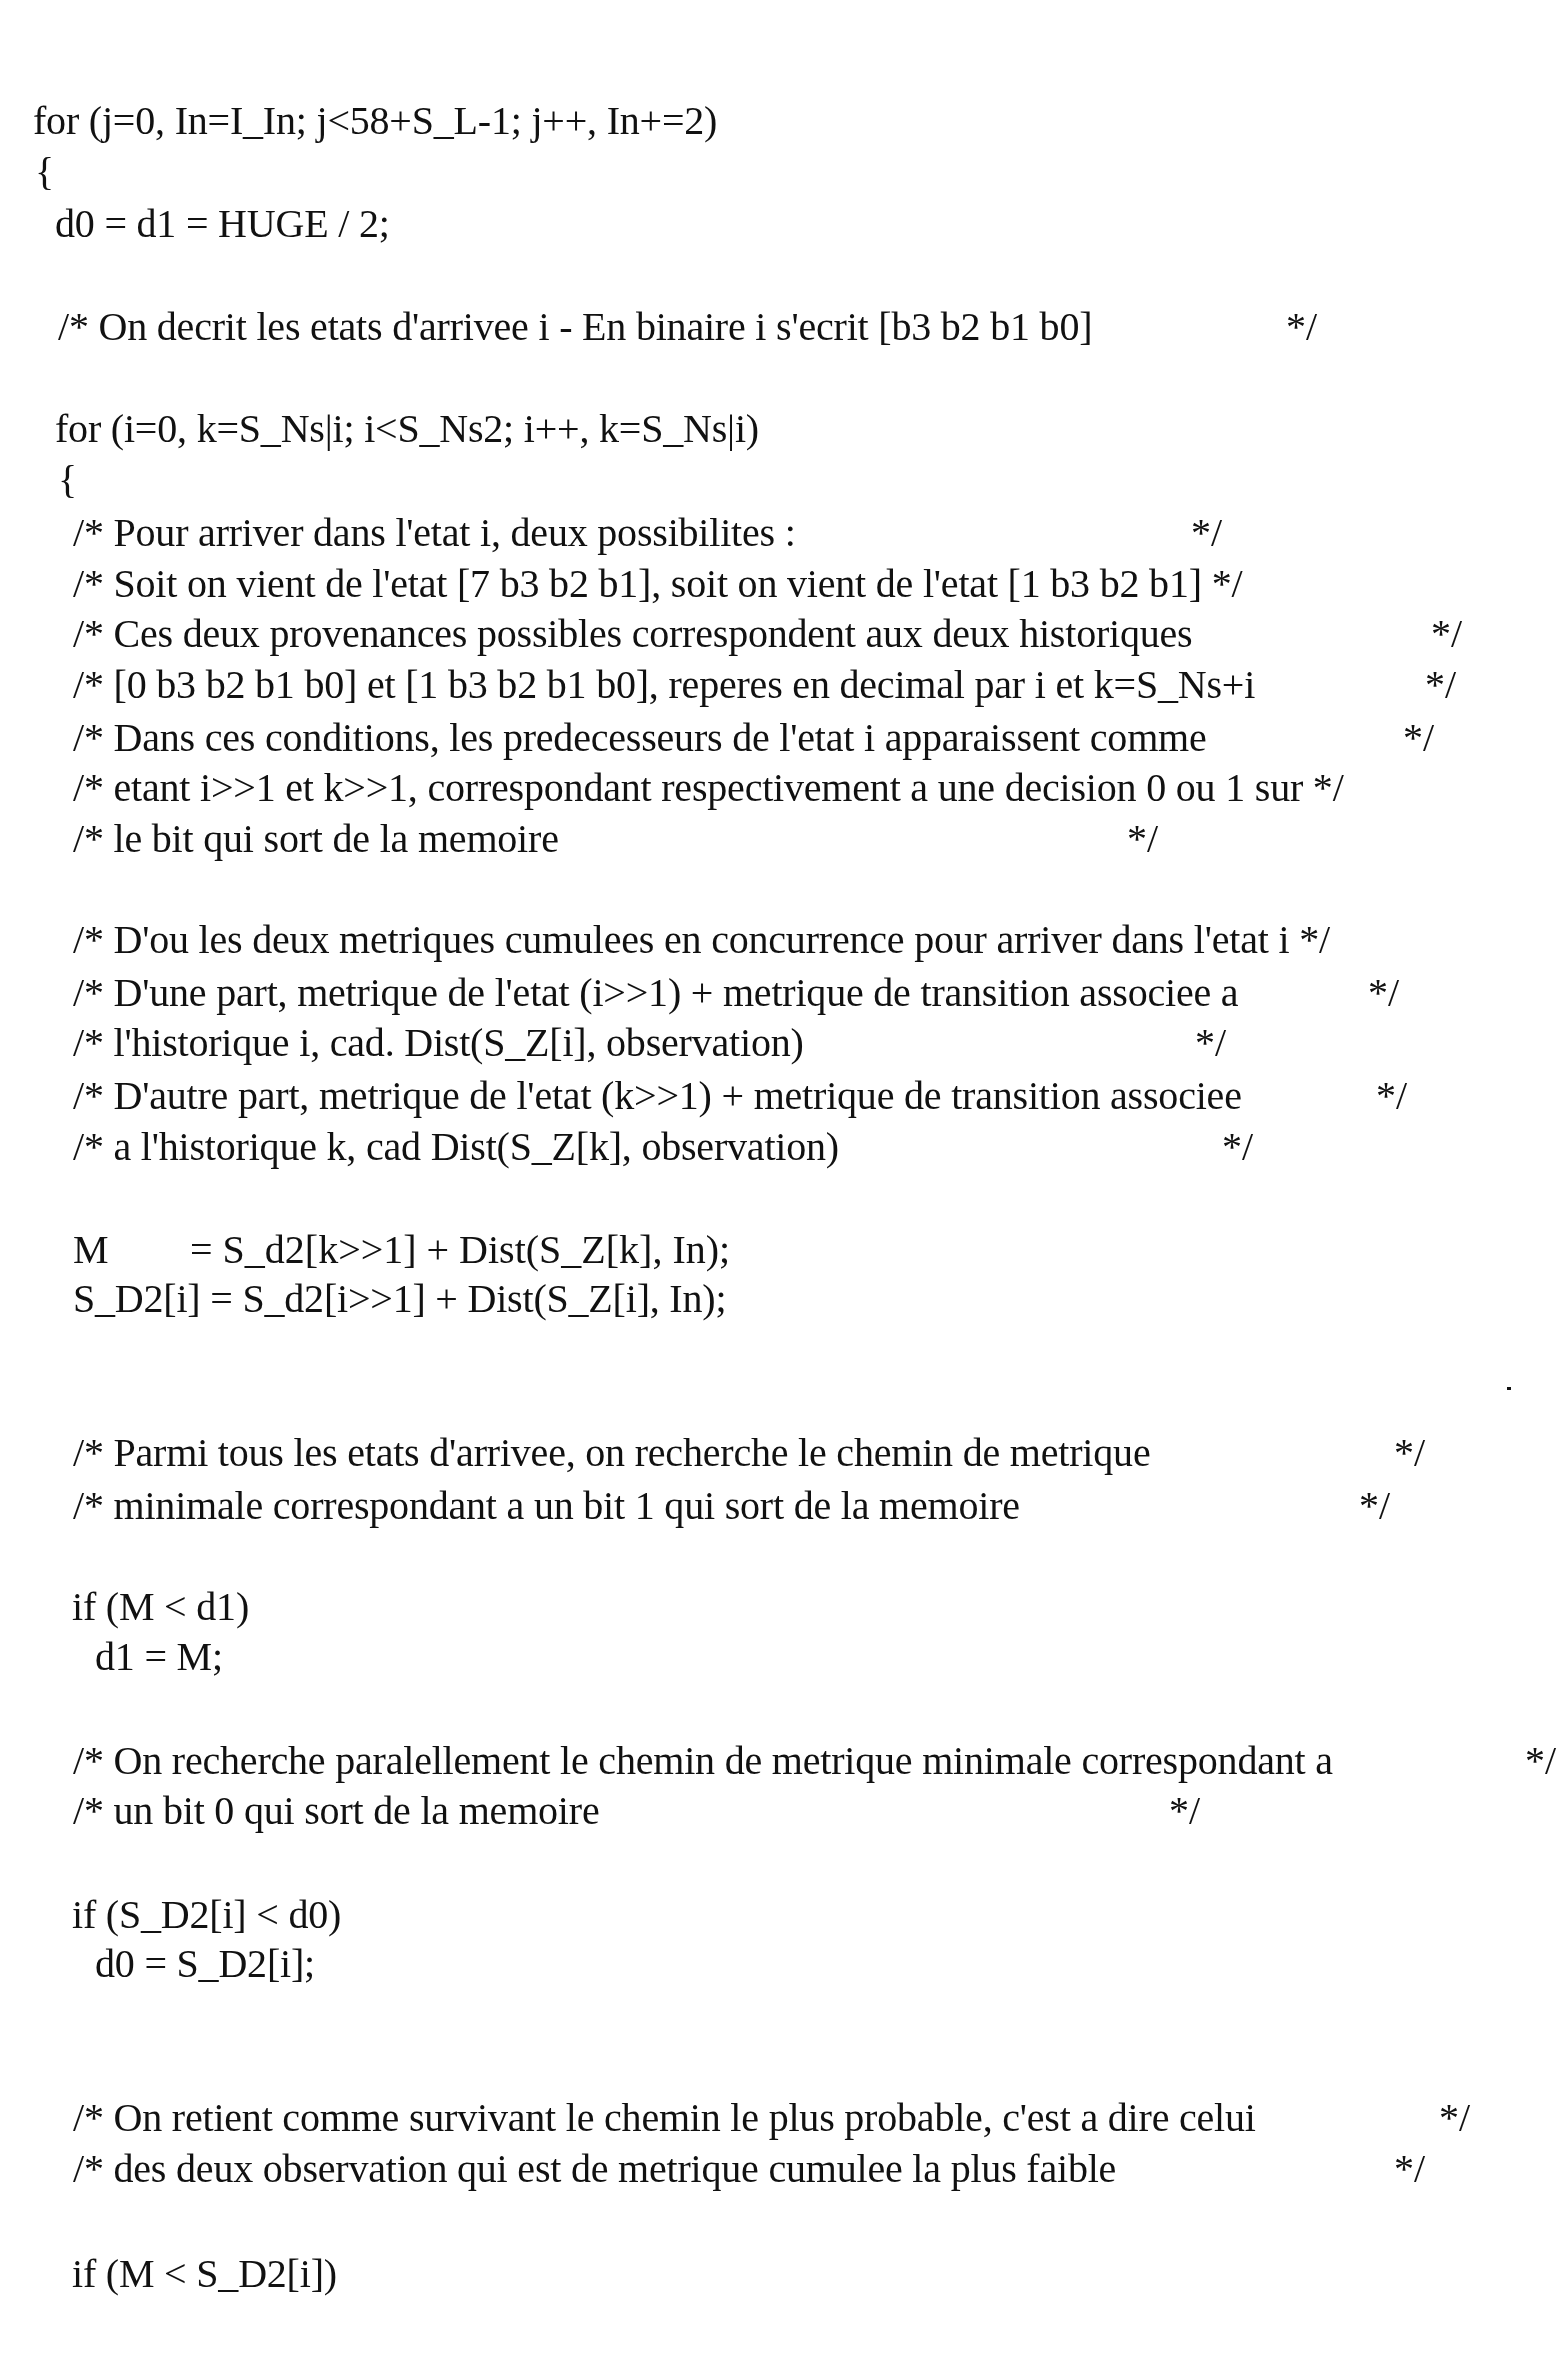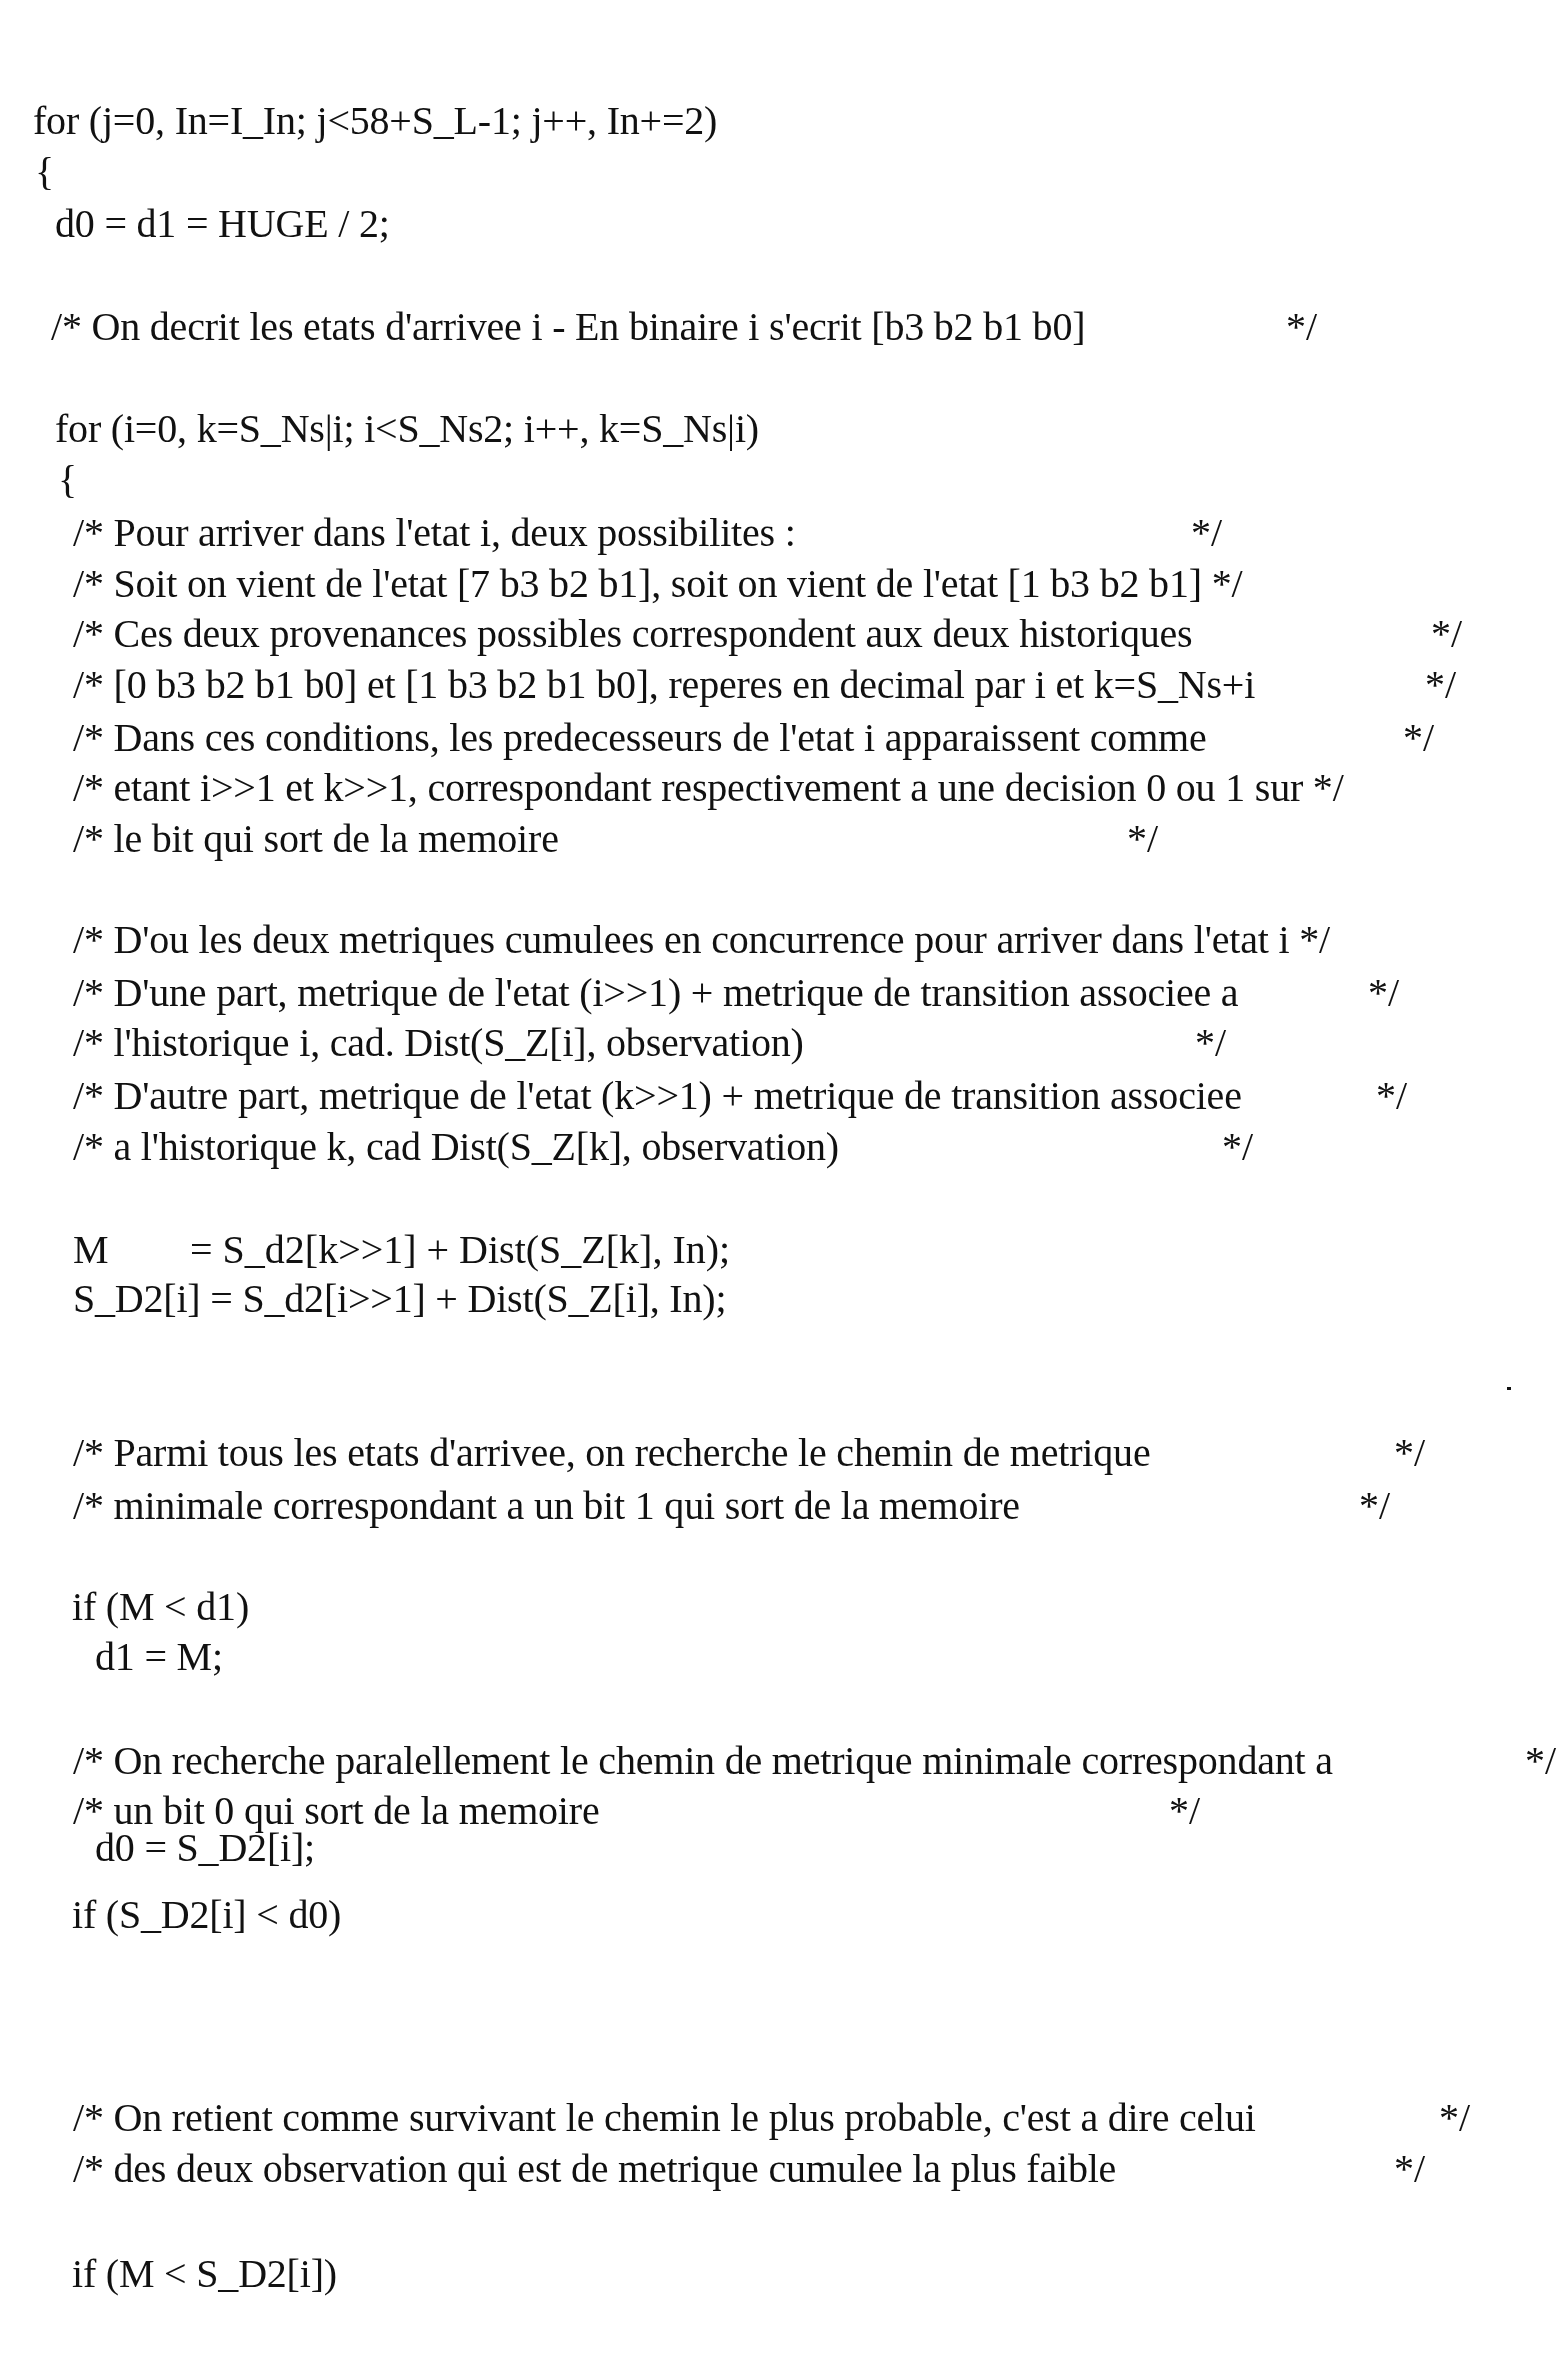--- a/index.html
+++ b/index.html
@@ -46,21 +46,21 @@
 </style>
 </head>
 <body>
 
 <div class="page">
 
   <div class="line" style="left:33px; top:101px;">for (j=0, In=I_In; j&lt;58+S_L-1; j++, In+=2)</div>
   <div class="line" style="left:35px; top:152px;">{</div>
   <div class="line" style="left:55px; top:204px;">d0 = d1 = HUGE / 2;</div>
 
-  <div class="line" style="left:51px; top:307px;">/* On decrit les etats d'arrivee i - En binaire i s'ecrit [b3 b2 b1 b0]</div>
+  <div class="line" style="left:58px; top:307px;">/* On decrit les etats d'arrivee i - En binaire i s'ecrit [b3 b2 b1 b0]</div>
   <div class="close" style="left:1286px; top:307px;">*/</div>
 
   <div class="line" style="left:55px; top:409px;">for (i=0, k=S_Ns|i; i&lt;S_Ns2; i++, k=S_Ns|i)</div>
   <div class="line" style="left:58px; top:460px;">{</div>
 
   <div class="line" style="left:73px; top:513px;">/* Pour arriver dans l'etat i, deux possibilites :</div>
   <div class="close" style="left:1191px; top:513px;">*/</div>
 
   <div class="line" style="left:73px; top:564px;">/* Soit on vient de l'etat [7 b3 b2 b1], soit on vient de l'etat [1 b3 b2 b1] */</div>
 
@@ -108,21 +108,21 @@
   <div class="line" style="left:72px; top:1587px;">if (M &lt; d1)</div>
   <div class="line" style="left:95px; top:1637px;">d1 = M;</div>
 
   <div class="line" style="left:73px; top:1741px;">/* On recherche paralellement le chemin de metrique minimale correspondant a</div>
   <div class="close" style="left:1525px; top:1741px;">*/</div>
 
   <div class="line" style="left:73px; top:1791px;">/* un bit 0 qui sort de la memoire</div>
   <div class="close" style="left:1169px; top:1791px;">*/</div>
 
   <div class="line" style="left:72px; top:1895px;">if (S_D2[i] &lt; d0)</div>
-  <div class="line" style="left:95px; top:1828px;text-align:center;">d0 = S_D2[i];</div>
+  <div class="line" style="left:95px; top:1944px;text-align:center;">d0 = S_D2[i];</div>
 
   <div class="line" style="left:73px; top:2098px;">/* On retient comme survivant le chemin le plus probable, c'est a dire celui</div>
   <div class="close" style="left:1439px; top:2098px;">*/</div>
 
   <div class="line" style="left:73px; top:2149px;">/* des deux observation qui est de metrique cumulee la plus faible</div>
   <div class="close" style="left:1394px; top:2149px;">*/</div>
 
   <div class="line" style="left:72px; top:2254px;">if (M &lt; S_D2[i])</div>
 
 </div>

